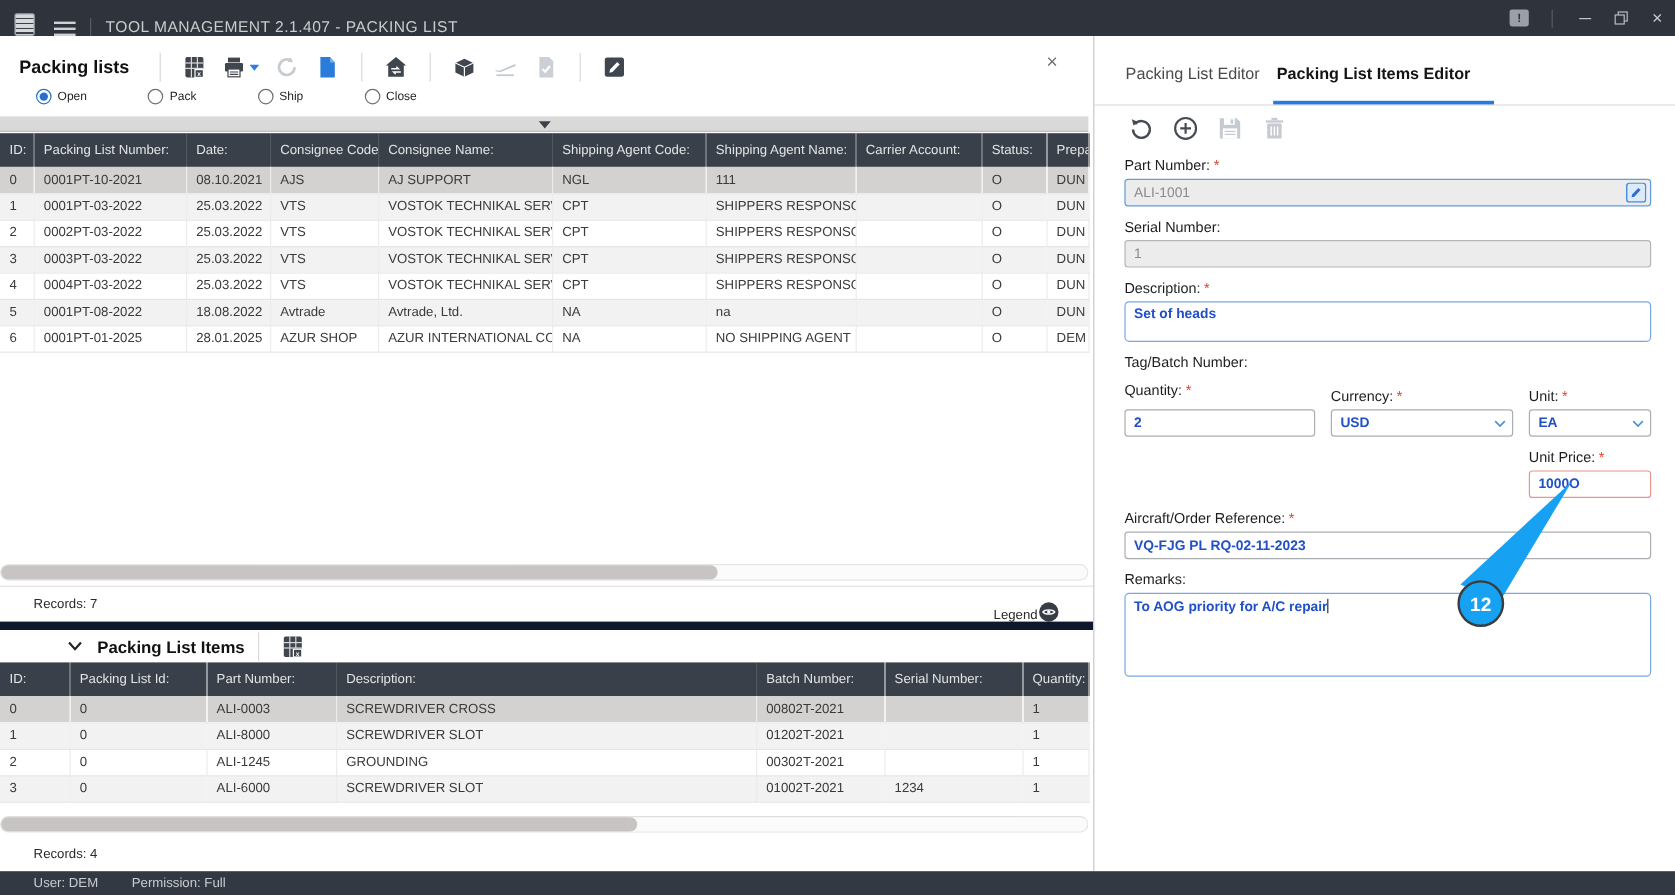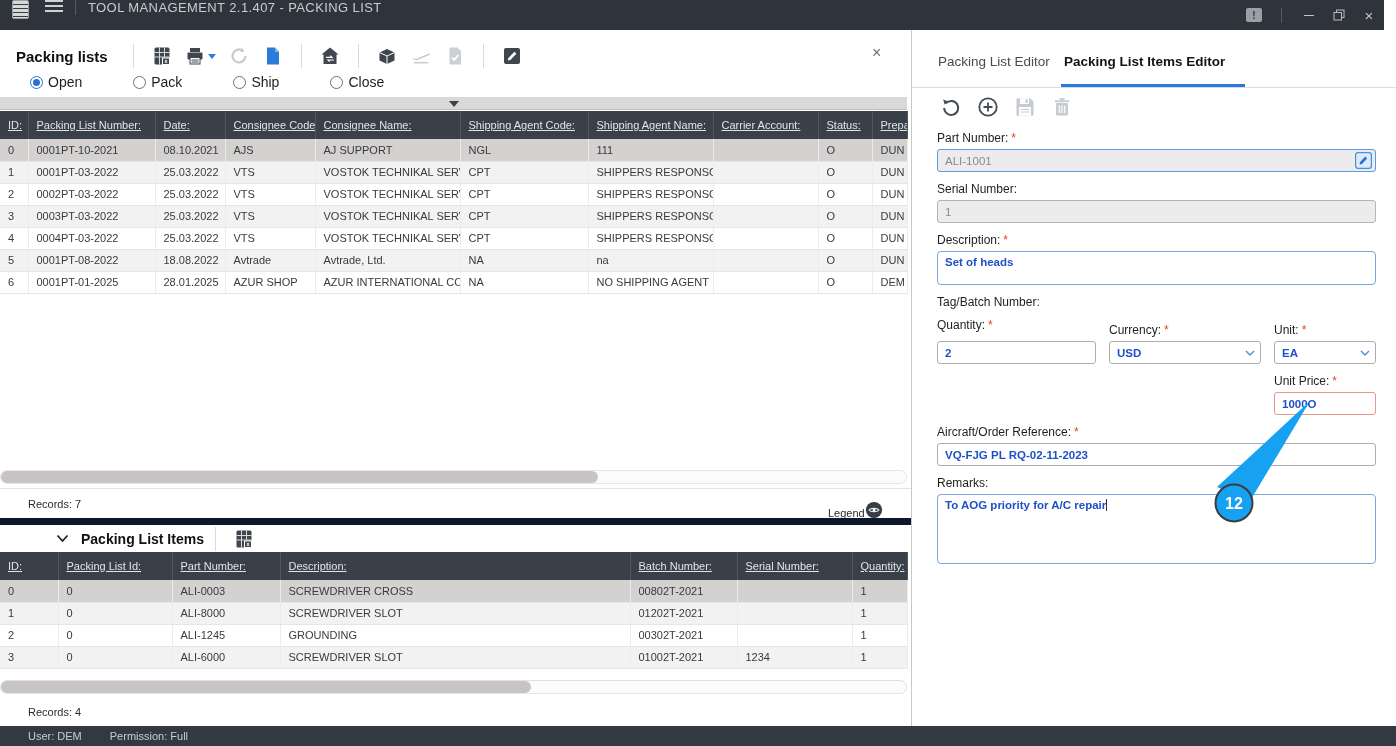--- a/index.html
+++ b/index.html
@@ -1,20 +1,20 @@
 <!DOCTYPE html>
 <html><head>
 <meta charset="utf-8">
 <style>
   * { box-sizing: border-box; margin: 0; padding: 0; }
   html,body { width:1396px; height:746px; overflow:hidden; font-family:"Liberation Sans",sans-serif; background:#fff; }
   .app { position:relative; width:1396px; height:746px; background:#fff; }
 
   
-  .titlebar { position:absolute; top:0; left:0; right:12px; height:30px; background:#2f343c; display:flex; align-items:flex-start; color:#c7cacd; }
+  .titlebar { position:absolute; top:0; left:0; right:0; height:30px; background:#2f343c; display:flex; align-items:flex-end; color:#c7cacd; }
   .app-icon { width:17px; height:19px; margin-left:12px; background:#d6d8da; border-radius:2px;
     background-image:repeating-linear-gradient(#d6d8da 0 3px,#3a3f46 3px 4px); border:1px solid #9aa0a6; }
   .hamburger { width:18px; margin-left:16px; display:flex; flex-direction:column; gap:3px; cursor:pointer; }
   .hamburger i { display:block; height:2px; background:#cfd2d5; }
   .tb-vsep { width:1px; height:15px; background:#565b63; margin:0 12px; }
   .tb-title { font-size:13px; letter-spacing:.4px; color:#c9ccce; }
   .tb-right { margin-left:auto; display:flex; align-items:center; }
   .msg-icon { width:16px; height:14px; background:#9aa0a6; border-radius:2px; color:#2f343c; font-size:10px; font-weight:bold;
     display:flex; align-items:center; justify-content:center; }
   .tb-btn { width:30px; height:30px; display:flex; align-items:center; justify-content:center; font-size:15px; color:#c3c6c9; cursor:pointer; }
@@ -32,33 +32,33 @@
   .pl-title { font-size:15px; font-weight:bold; color:#111; margin-right:14px; }
   .sep { width:1px; height:24px; background:#d9d9d9; margin:0 11px; }
   .tbi { width:22px; height:22px; display:flex; align-items:center; justify-content:center; cursor:pointer; margin:0 6px; }
   .tbi svg { width:20px; height:20px; }
   .print-wrap { display:flex; align-items:center; margin:0 6px; cursor:pointer; }
   .dd-arrow { width:0; height:0; border-left:4px solid transparent; border-right:4px solid transparent; border-top:5px solid #2a7de1; margin-left:3px; }
   .close-x { position:absolute; top:14px; left:872px; font-size:16px; color:#6a6f75; cursor:pointer; }
 
   
   .radio-row { position:absolute; top:44px; left:6px; display:flex; gap:27px; align-items:center; }
-  .radio { display:flex; align-items:center; gap:5px; font-size:14px; color:#1e1e1e; cursor:pointer;padding-left:24px; }
+  .radio { display:flex; align-items:center; gap:5px; font-size:10px; color:#1e1e1e; cursor:pointer;padding-left:24px; }
   .rdot { width:13px; height:13px; border-radius:50%; border:1px solid #6e6e6e; background:#fff; display:flex; align-items:center; justify-content:center; }
   .radio.selected .rdot { border-color:#2a6fd0; }
   .radio.selected .rdot::after { content:""; width:7px; height:7px; border-radius:50%; background:#2a6fd0; }
 
   
   .filter-bar { position:absolute; top:67px; left:0; width:907px; height:13px; background:#d9d9d9; border-bottom:1px solid #bfbfbf; }
   .filter-tri { position:absolute; left:449px; top:4px; width:0; height:0; border-left:5px solid transparent; border-right:5px solid transparent; border-top:6px solid #3c4147; }
 
   
   table.grid { border-collapse:collapse; table-layout:fixed; width:907px; }
   table.grid th { background:#3a4049; color:#e2e4e6; font-weight:normal; font-size:11px; text-align:left; padding:0 8px;
-    height:28px; border-right:1px solid #50565e; white-space:nowrap; overflow:hidden;text-decoration:underline; }
+    height:28px; border-right:1px solid #50565e; white-space:nowrap; overflow:hidden; }
   table.grid td { font-size:11px; color:#3a3a3a; height:22px; padding:0 8px; border-right:1px solid #ececec;
     border-bottom:1px solid #e6e6e6; white-space:nowrap; overflow:hidden; background:#fff; }
   table.grid tr.alt td { background:#f2f2f2; }
   table.grid tr.sel td { background:#d4d1d1; }
   .tbl1 { position:absolute; top:81px; left:0; }
   .tbl2 { position:absolute; top:522px; left:0; }
 
   
   .hscroll { position:absolute; left:0; width:907px; height:14px; background:#fbfbfb; border:1px solid #e6e6e6; border-radius:7px; }
   .hthumb { height:12px; background:#c9c4c4; border-radius:7px; }

